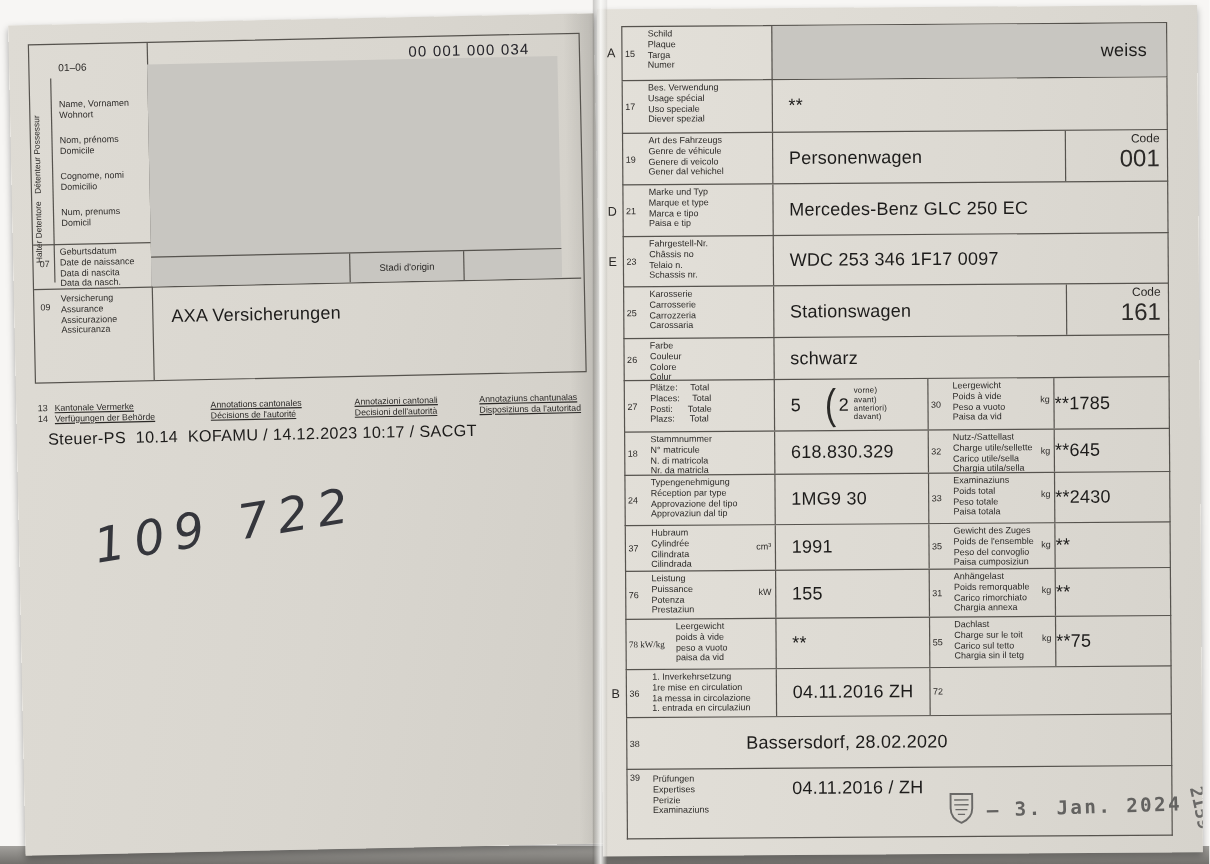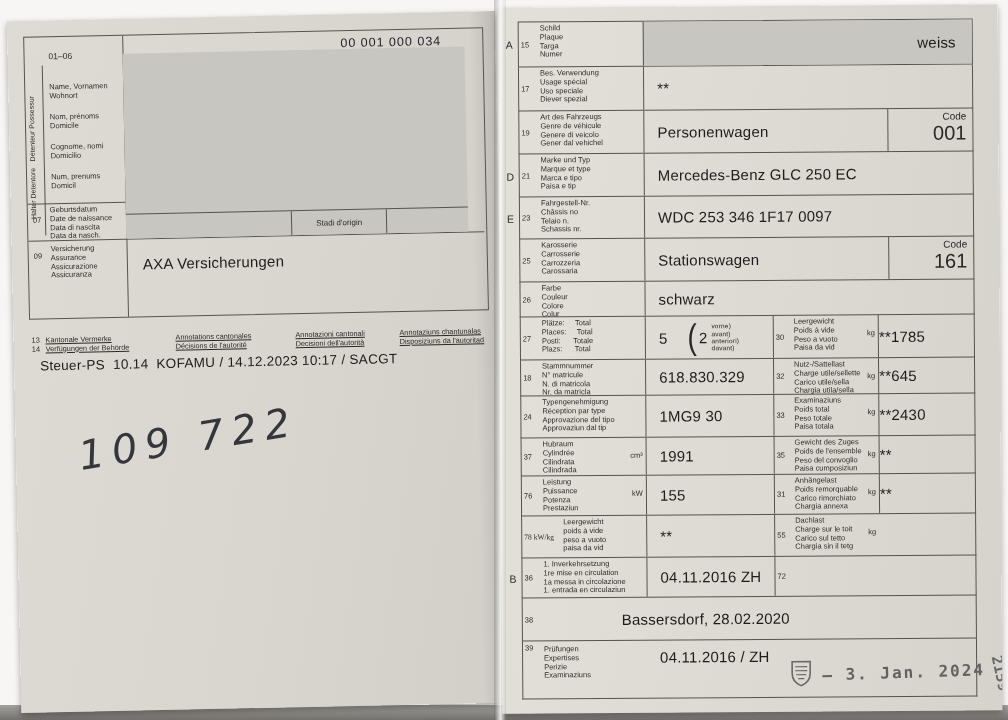--- a/index.html
+++ b/index.html
@@ -461,20 +461,23 @@
             </div>
             <div class="rhalf rrhalf">
               <div class="rnum">55</div>
               <div class="rlabel lab">
                 <div class="labline">Dachlast</div>
                 <div class="labline">Charge sur le toit</div>
                 <div class="labline">Carico sul tetto</div>
                 <div class="labline">Chargia sin il tetg</div>
                 <span class="unit">kg</span>
               </div>
+              <div class="rvalue val rightal">
+                <span class="valtext">**75</span>
+              </div>
             </div>
           </div>
         </div>
         <div class="rrow split" style="height: 40px;">
           <div class="rletter">B</div>
           <div class="rbody">
             <div class="rhalf lhalf">
               <div class="rnum">36</div>
               <div class="rlabel lab">
                 <div class="labline">1. Inverkehrsetzung</div>

